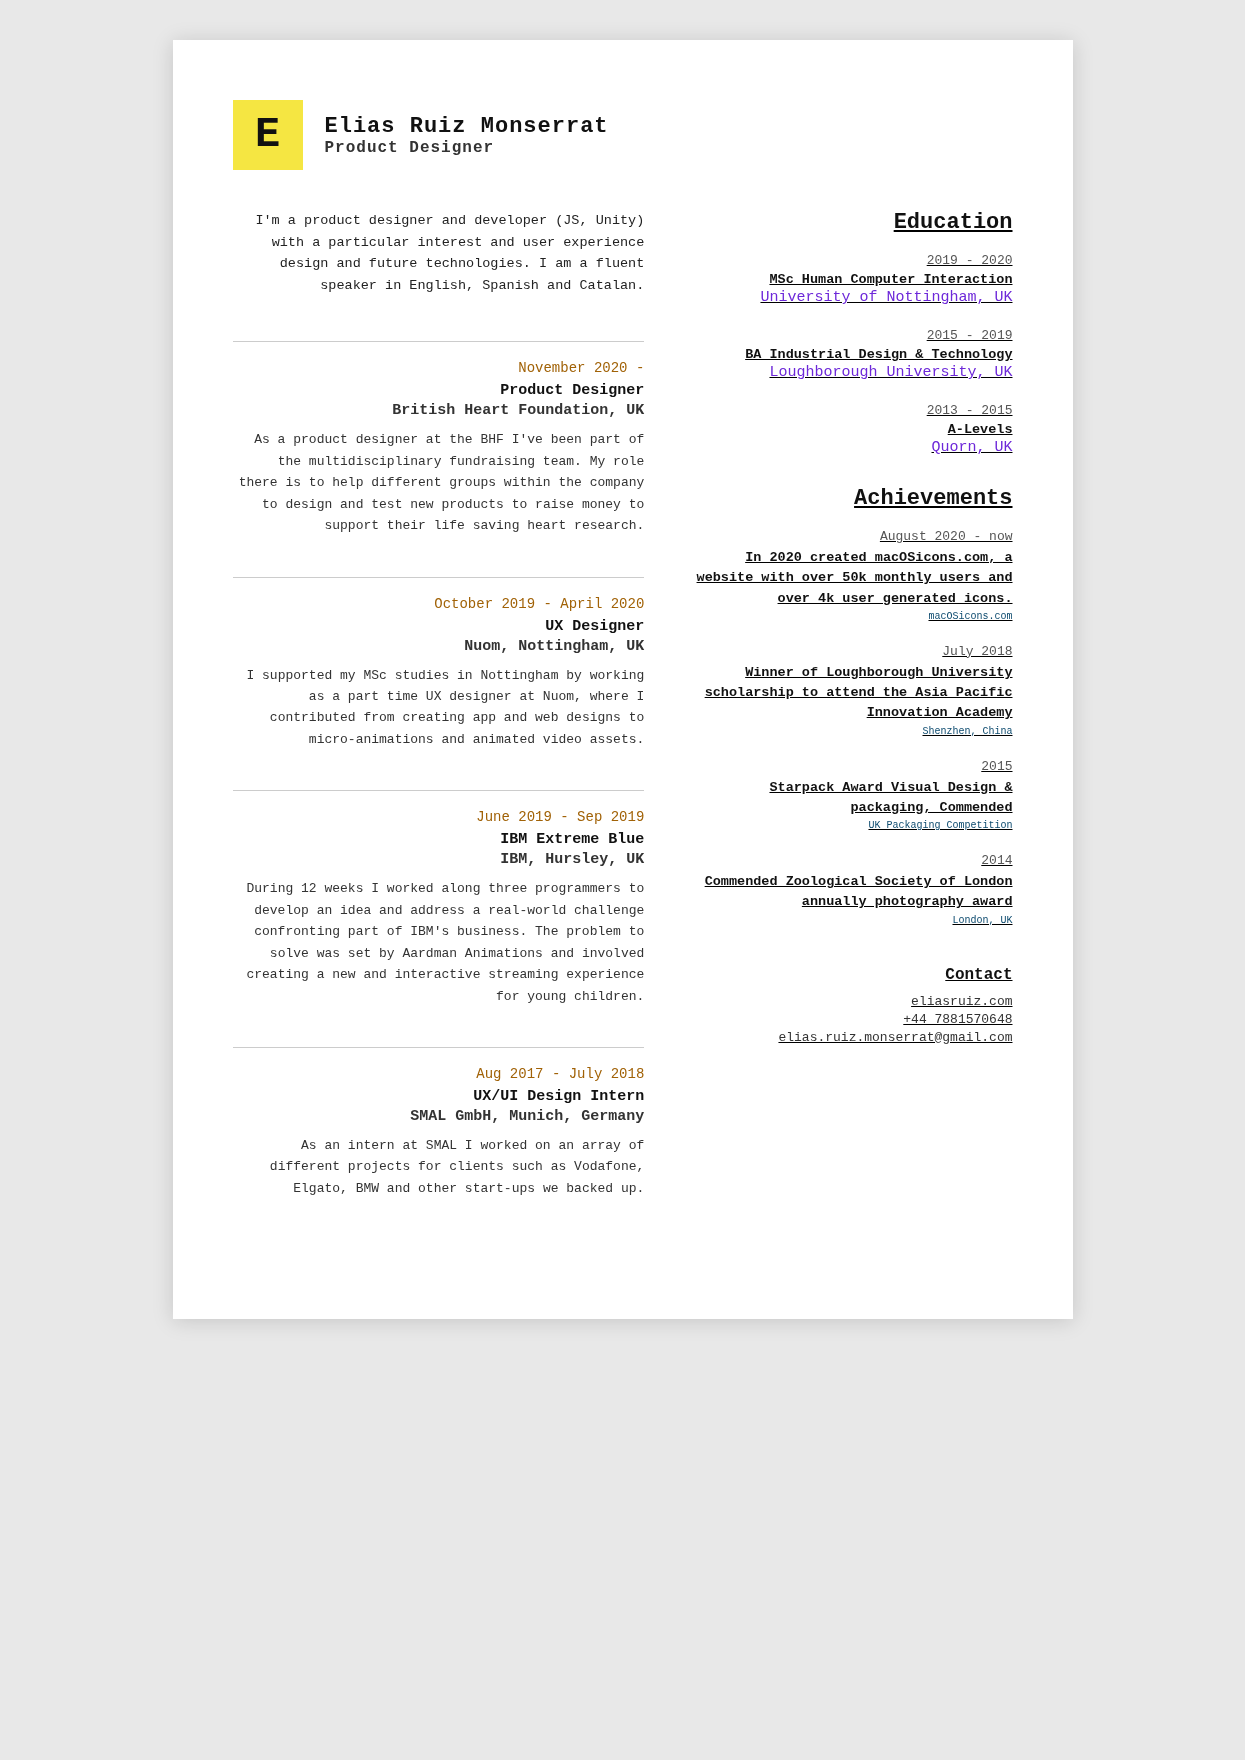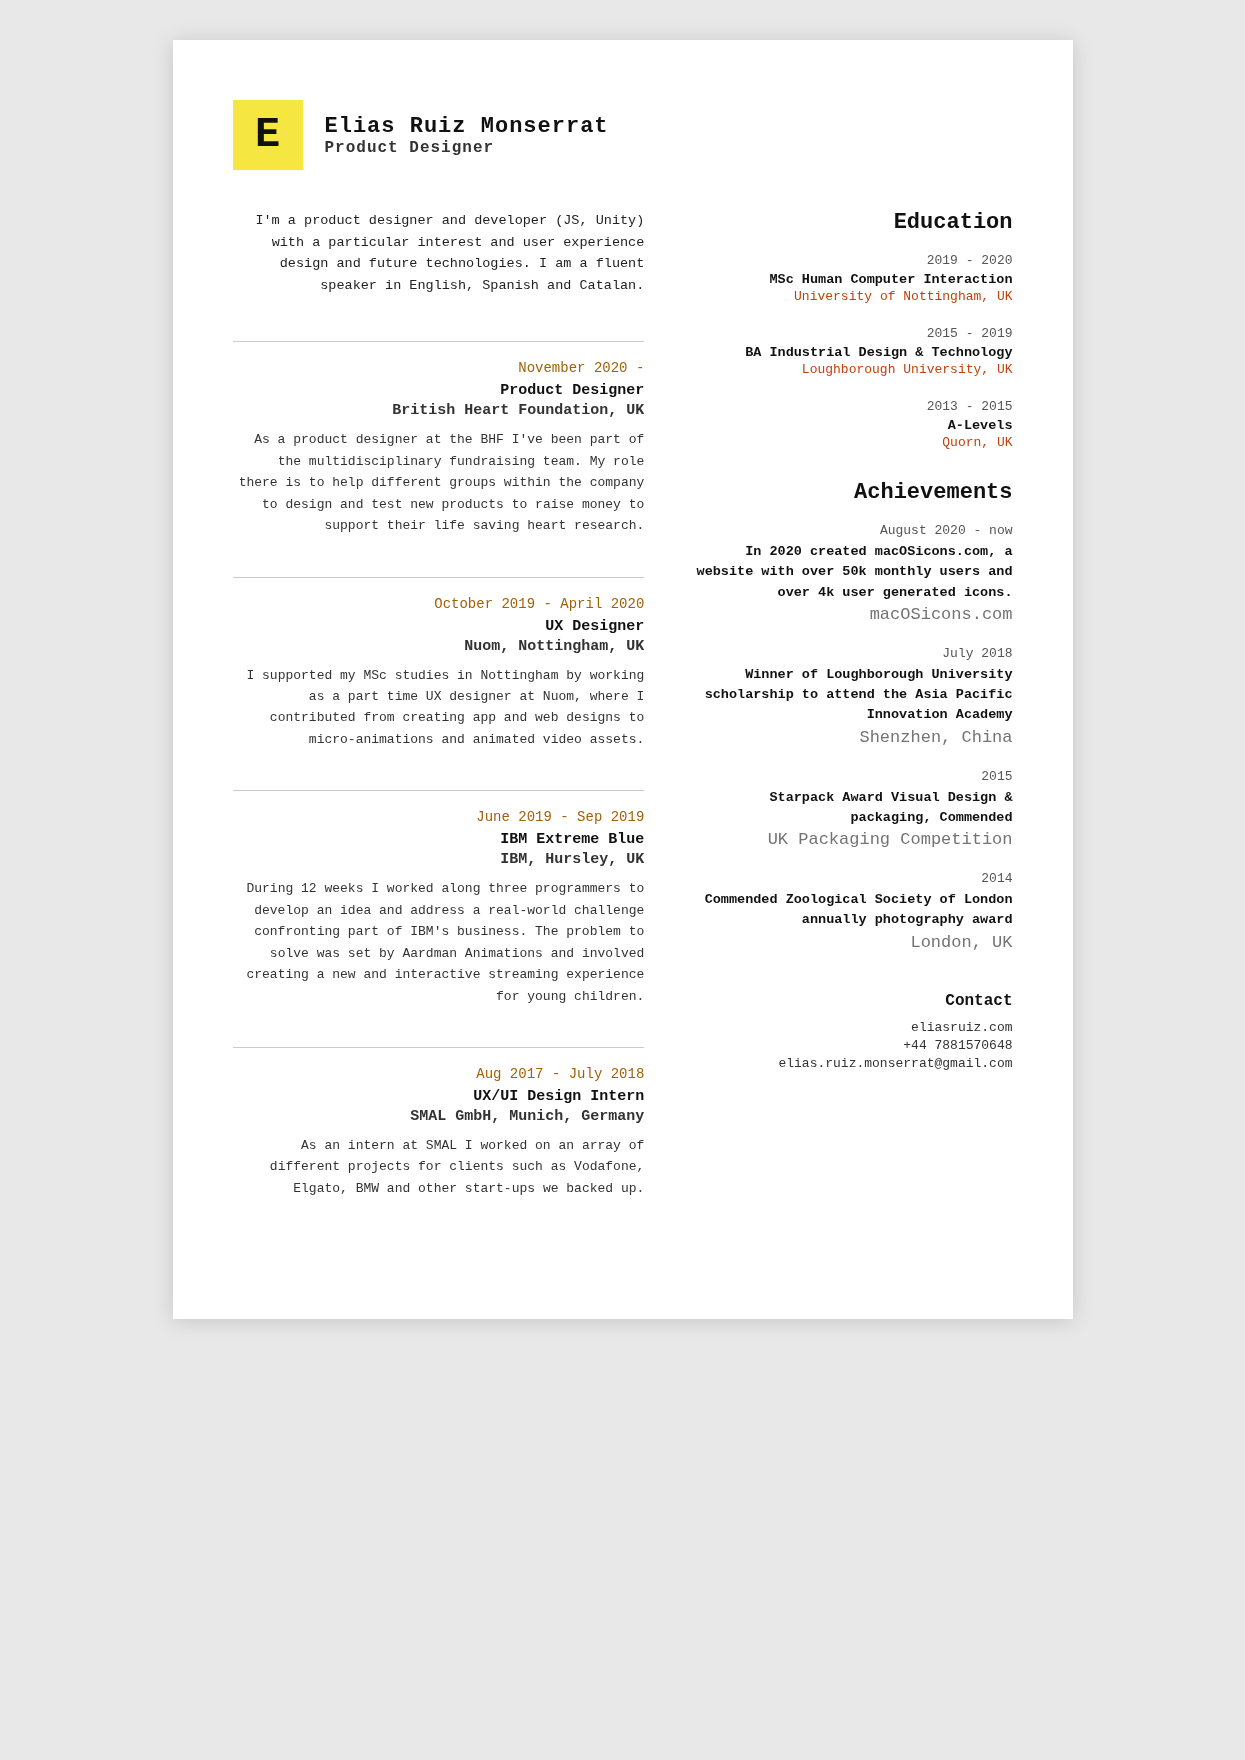--- a/index.html
+++ b/index.html
@@ -55,20 +55,21 @@
     .main-layout {
       display: flex;
       gap: 50px;
       text-align: right;
     }
     .left-col {
       flex: 1.1;
     }
     .right-col {
       flex: 0.85;
+      text-decoration: underline;
     }
     
     .bio {
       font-size: 13.5px;
       line-height: 1.6;
       color: #222;
       margin-bottom: 45px;
     }
     
     .section-divider {
@@ -118,44 +119,44 @@
       color: #555;
       margin-bottom: 4px;
     }
     .edu-degree {
       font-size: 13.5px;
       font-weight: bold;
       color: #111;
       margin-bottom: 2px;
     }
     .edu-school {
-      font-size: 13px;
-      color: #c2410c;
+      font-size: 15px;
+      color: #6d28d9;
     }
     .achievements-section {
       margin-top: 30px;
     }
     .ach-block {
       margin-bottom: 22px;
     }
     .ach-date {
       font-size: 13px;
       color: #555;
       margin-bottom: 4px;
     }
     .ach-title {
       font-size: 13.5px;
       font-weight: bold;
       color: #111;
       margin-bottom: 2px;
       line-height: 1.5;
     }
     .ach-sub {
-      font-size: 17px;
-      color: #737373;
+      font-size: 10px;
+      color: #0c4a6e;
     }
     .contact-section {
       margin-top: 40px;
     }
     .contact-title {
       font-size: 16px;
       font-weight: bold;
       color: #111;
       margin-bottom: 10px;
     }

